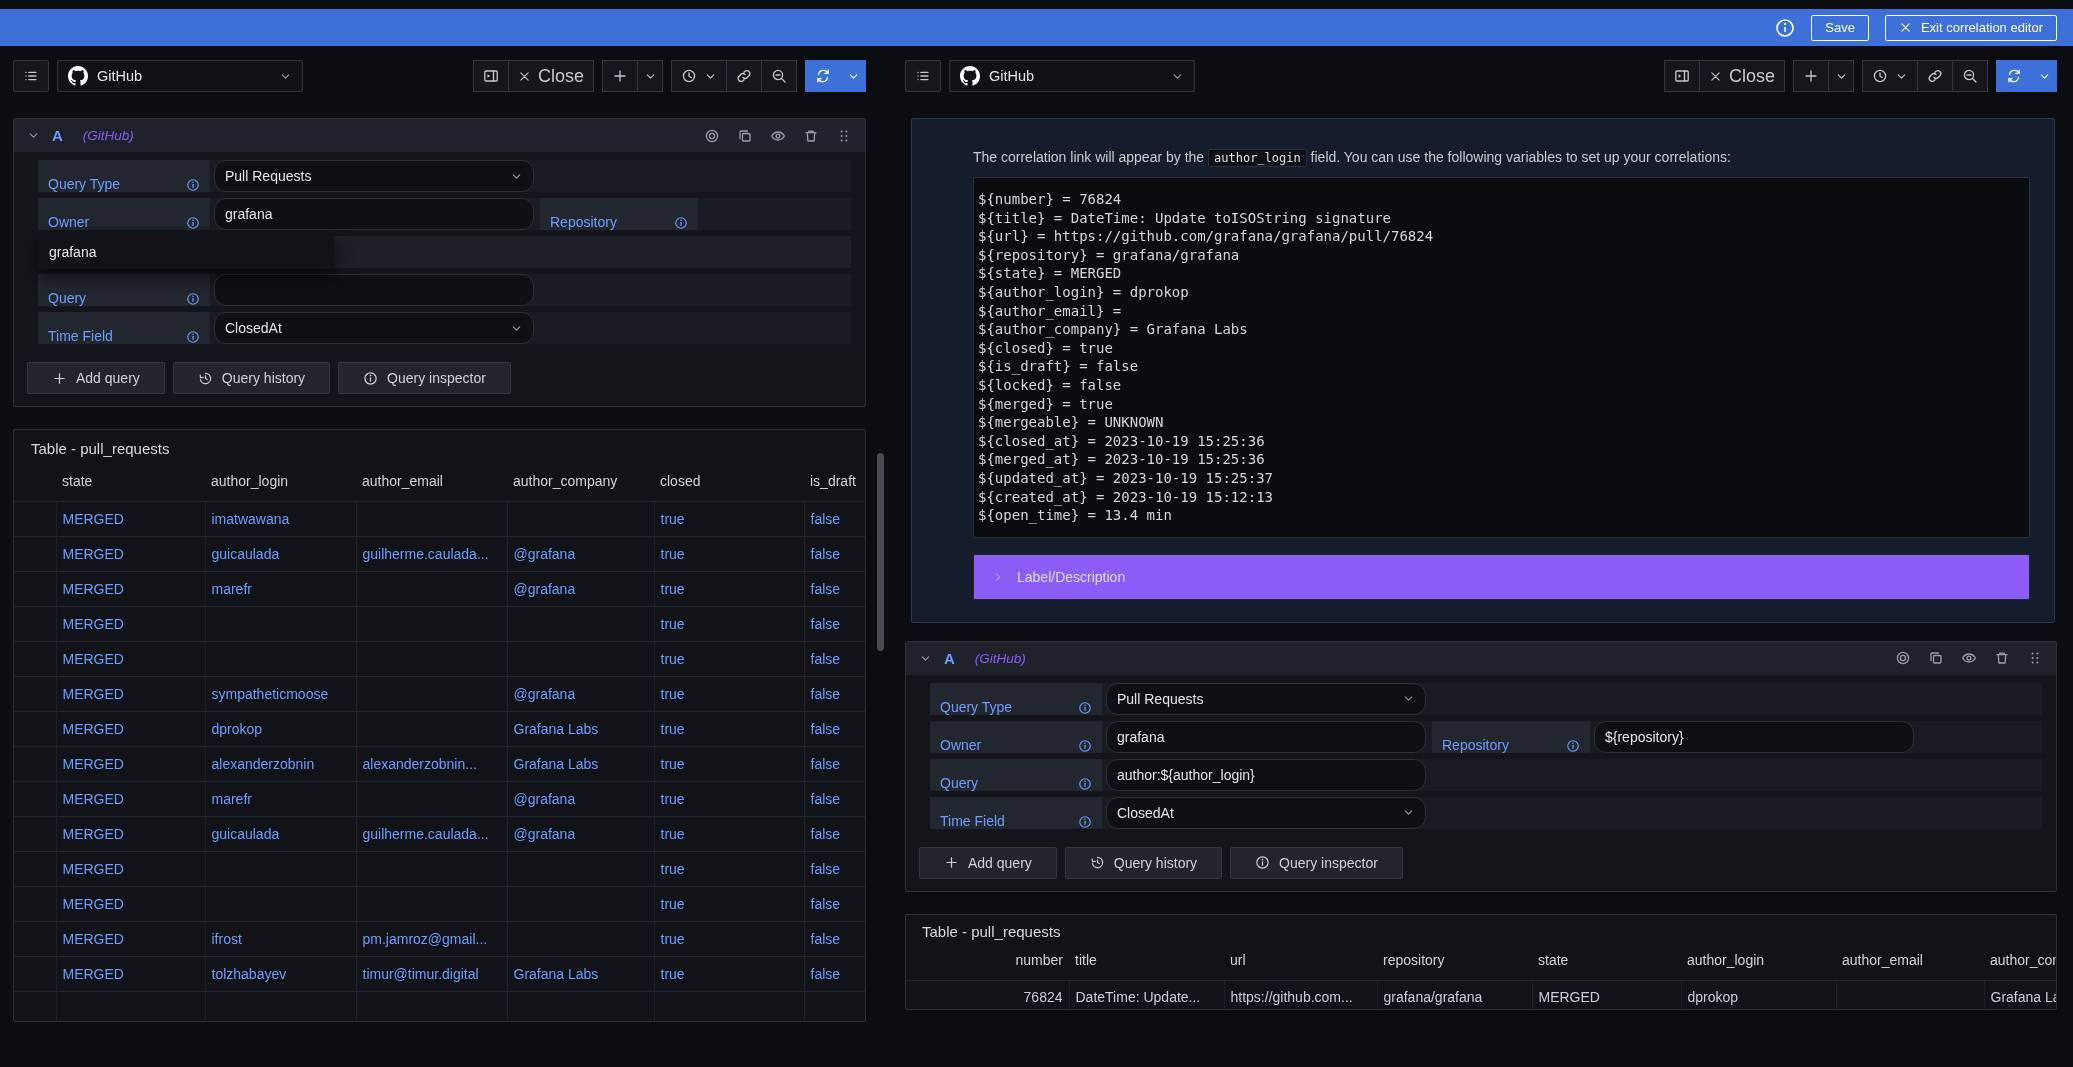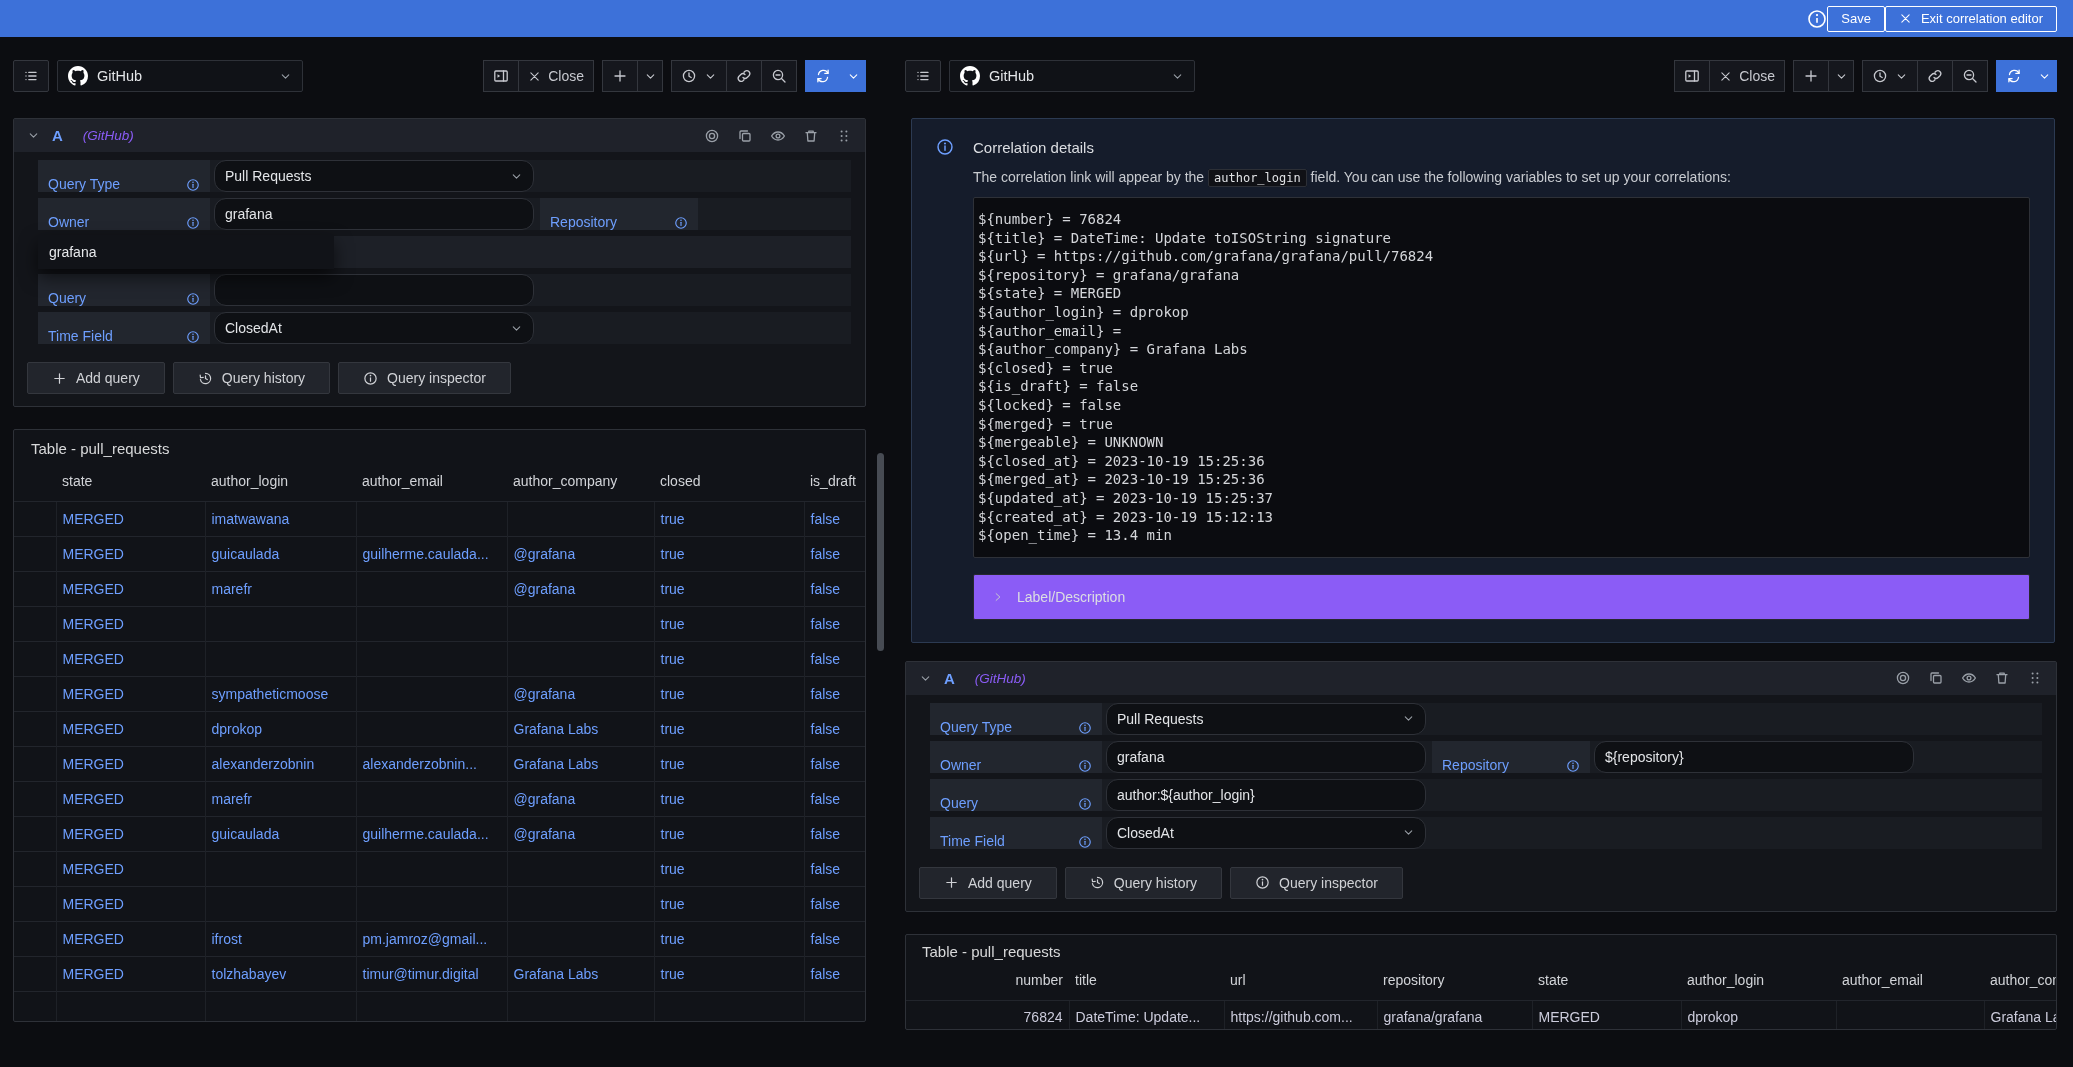--- a/index.html
+++ b/index.html
@@ -3,34 +3,34 @@
 <meta charset="utf-8">
 <style>
   * { box-sizing: border-box; }
   html,body { margin:0; padding:0; width:2073px; height:1067px; background:#0c0d11;
     font-family:"Liberation Sans", sans-serif; overflow:hidden; position:relative; color:#d8d9da; }
   svg { display:block; }
   .icon { width:16px; height:16px; stroke:currentColor; fill:none; stroke-width:1.3; stroke-linecap:round; stroke-linejoin:round; }
   .icon.sm { width:13px; height:13px; }
 
   
-  .topbar { position:absolute; top:0; left:0; width:2073px; height:37px; background:#3D71D9;
-    display:flex; align-items:center; justify-content:flex-end; gap:0; padding-right:16px; }
+  .topbar { position:absolute; top:9px; left:0; width:2073px; height:37px; background:#3D71D9;
+    display:flex; align-items:center; justify-content:flex-end; gap:16px; padding-right:16px; }
   .tb-btn { height:26px; border:1px solid #ffffff; border-radius:2px; color:#fff; font-size:13px;
     font-weight:500; display:flex; align-items:center; gap:9px; padding:0 13px; background:transparent; cursor:pointer; }
   .tb-info { color:#fff; width:20px; height:20px; }
 
   
   .pane { position:absolute; top:60px; }
   .pane.left  { left:13px;  width:853px; }
   .pane.right { left:905px; width:1152px; }
 
   .toolbar { display:flex; align-items:center; height:32px; }
   .tool-btn { height:32px; min-width:34px; display:flex; align-items:center; justify-content:center;
-    gap:7px; background:#15171d; border:1px solid #34373e; color:#c7c9cf; font-size:14px; font-weight:500;
+    gap:7px; background:#15171d; border:1px solid #34373e; color:#c7c9cf; font-size:18px; font-weight:500;
     padding:0 9px; cursor:pointer; }
   .tool-group { display:flex; margin-left:8px; }
   .tool-group .tool-btn + .tool-btn { margin-left:-1px; }
   .tool-btn.primary { background:#3D71D9; border-color:#3D71D9; color:#fff; }
   .tool-btn.chev { min-width:26px; padding:0 5px; }
   .ds-picker { height:32px; display:flex; align-items:center; gap:9px; padding:0 10px; margin-left:8px;
     background:#101217; border:1px solid #2e3138; border-radius:2px; width:246px; color:#e3e5e8;
     font-size:14.5px; font-weight:500; cursor:pointer; }
   .ds-picker .chevr { margin-left:auto; color:#9aa0a8; }
   .spacer { flex:1; }
@@ -586,28 +586,20 @@
       </button>
       <button class="tool-btn primary chev">
         <svg class="icon sm" viewBox="0 0 16 16">
             <path d="M4 6l4 4 4-4"></path>
           </svg>
       </button>
     </div>
   </div>
 
   <div class="corr-box">
-    <div class="corr-title-row">
-      <svg class="corr-info icon" viewBox="0 0 16 16">
-          <circle cx="8" cy="8" r="6.2"></circle>
-          <path d="M8 7.2v3.6"></path>
-          <circle cx="8" cy="4.9" r=".9" fill="currentColor" stroke="none"></circle>
-        </svg>
-      <span class="corr-title">Correlation details</span>
-    </div>
     <div class="corr-para">
       <span>The correlation link will appear by the</span>
       <span class="chip">author_login</span>
       <span>field. You can use the following variables to set up your correlations:</span>
     </div>
     <div class="code-block">
         <div>${number} = 76824</div>
         <div>${title} = DateTime: Update toISOString signature</div>
         <div>${url} = https://github.com/grafana/grafana/pull/76824</div>
         <div>${repository} = grafana/grafana</div>

